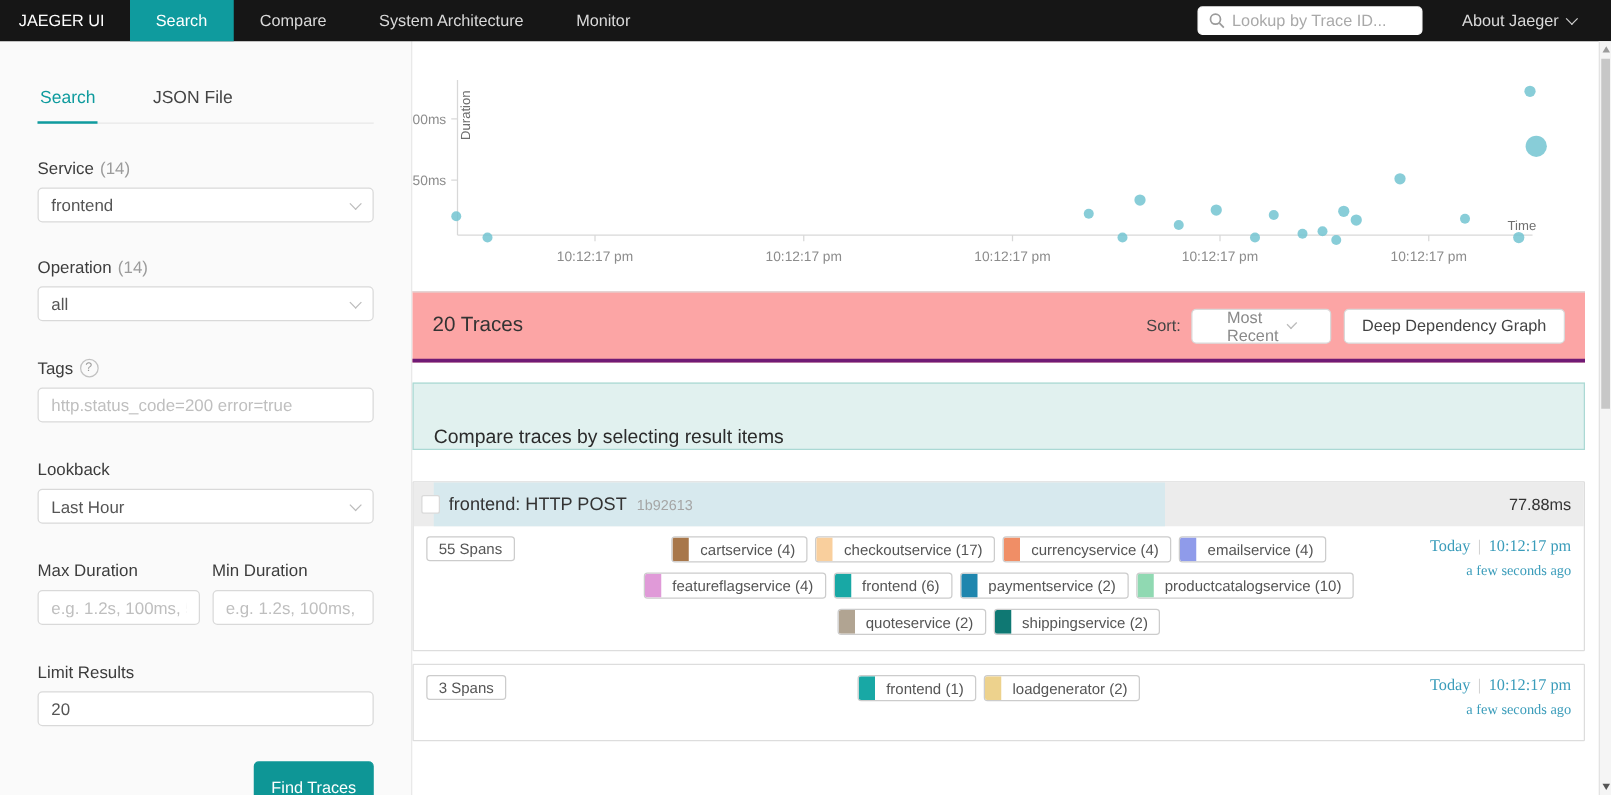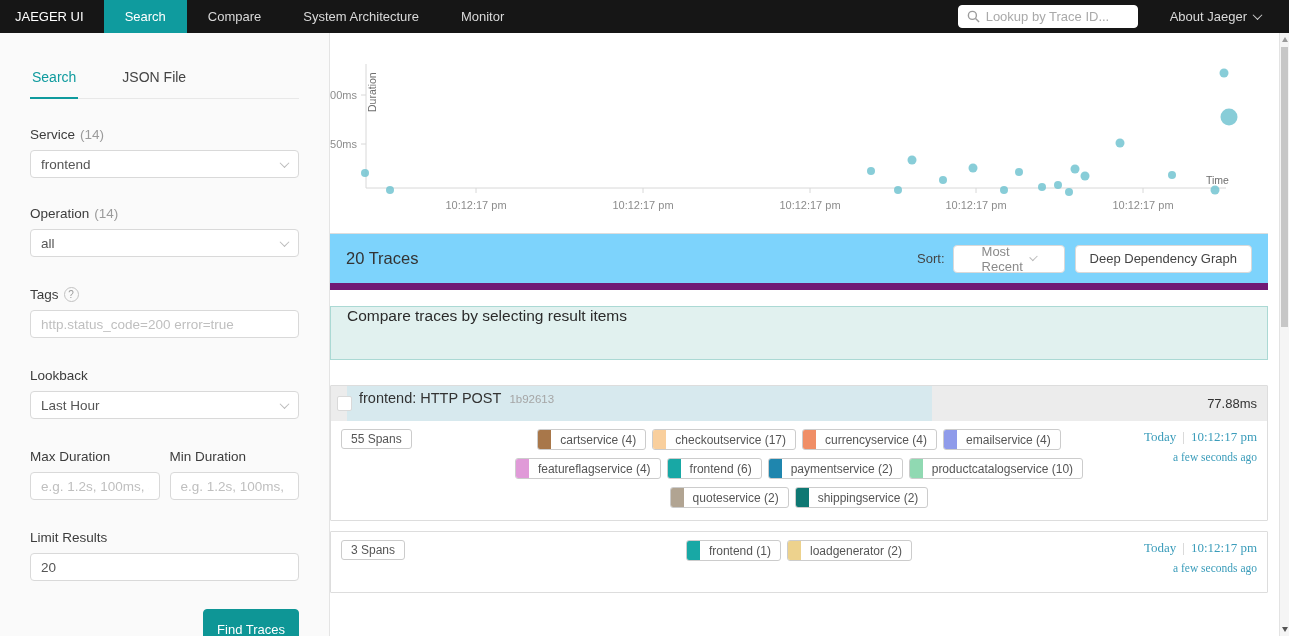--- a/index.html
+++ b/index.html
@@ -39,35 +39,35 @@
   .dur-row { display:flex; gap:10px; }
   .dur-col { flex:1; }
   .find-row { margin-top:28px; display:flex; justify-content:flex-end; }
   .find-btn { background:#0e9696; color:#fff; border:1px solid #0e9696; border-radius:4px; font-size:13px; font-family:inherit; height:41px; padding:0 13px; cursor:pointer; }
 
   
   .main { flex:1; padding-right:21px; position:relative; background:#fff; }
   .chart-wrap { height:200px; position:relative; }
   .chart-wrap svg { position:absolute; top:17px; left:0; }
 
-  .results-header { height:57px; background:#7dd3fc; border-top:1px solid #ddd; border-bottom:7px solid #701a75; display:flex; align-items:center; padding:0 16px; }
+  .results-header { height:57px; background:#fca5a5; border-top:1px solid #ddd; border-bottom:3px solid #701a75; display:flex; align-items:center; padding:0 16px; }
   .results-count { font-size:16.5px; font-weight:400; color:#333; margin-right:auto; }
   .sort-label { font-size:13px; color:#444; margin-right:8px; }
   .sort-select { width:112px; height:28px; border:1px solid #d9d9d9; border-radius:4px; background:#fff; display:flex; align-items:center; padding:0 28px; font-size:13px; color:#8a8a8a; cursor:pointer; margin-right:10px; }
   .sort-select .chev { margin-left:auto; }
   .ddg-btn { height:28px; border:1px solid #d9d9d9; border-radius:4px; background:#fff; font-size:13px; font-family:inherit; color:#444; padding:0 14px; cursor:pointer; }
 
-  .banner { margin-top:16px; margin-bottom:25px; height:54px; background:#e1f1ef; border:1px solid #abd9d4; display:flex; align-items:flex-start; padding:0 16px; font-size:15.5px; color:#2b2b2b; }
+  .banner { margin-top:16px; margin-bottom:25px; height:54px; background:#e1f1ef; border:1px solid #abd9d4; display:flex; align-items:flex-end; padding:0 16px; font-size:15.5px; color:#2b2b2b; }
 
   
   .trace-card { border:1px solid #ddd; border-radius:1px; margin-bottom:10px; background:#fff; }
   .trace-header { height:35px; background:#ececec; position:relative; cursor:pointer; }
   .trace-bar { position:absolute; left:16px; top:0; bottom:0; background:#d7e9ee; }
   .checkbox { position:absolute; left:6px; top:10px; width:15px; height:15px; background:#fff; border:1px solid #d9d9d9; border-radius:2px; }
-  .trace-title { position:absolute; left:28px; top:0; line-height:25px; font-size:14.5px; color:#333; }
+  .trace-title { position:absolute; left:28px; top:0; line-height:36px; font-size:14.5px; color:#333; }
   .trace-id { font-size:11.5px; color:#a5a5a5; margin-left:8px; }
   .trace-duration { position:absolute; right:10px; top:0; line-height:35px; font-size:13px; color:#333; }
   .trace-body { position:relative; padding:8px 10px 12px; min-height:60px; }
   .pill { display:inline-block; border:1px solid #ccc; border-radius:3px; background:#fff; font-size:12px; color:#555; padding:2px 9px; }
   .spans-pill { position:absolute; left:10px; top:8px; }
   .tags { display:flex; flex-wrap:wrap; justify-content:center; column-gap:6px; row-gap:8px; max-width:590px; margin:0 auto; }
   .svc-pill { display:inline-flex; align-items:stretch; border:1px solid #ccc; border-radius:3px; background:#fff; overflow:hidden; height:21px; }
   .svc-color { width:13px; flex:none; }
   .svc-label { font-size:12px; color:#555; padding:0 9px; display:flex; align-items:center; }
   .meta { position:absolute; right:10px; top:8px; text-align:right;font-family:Liberation Serif, serif; }

